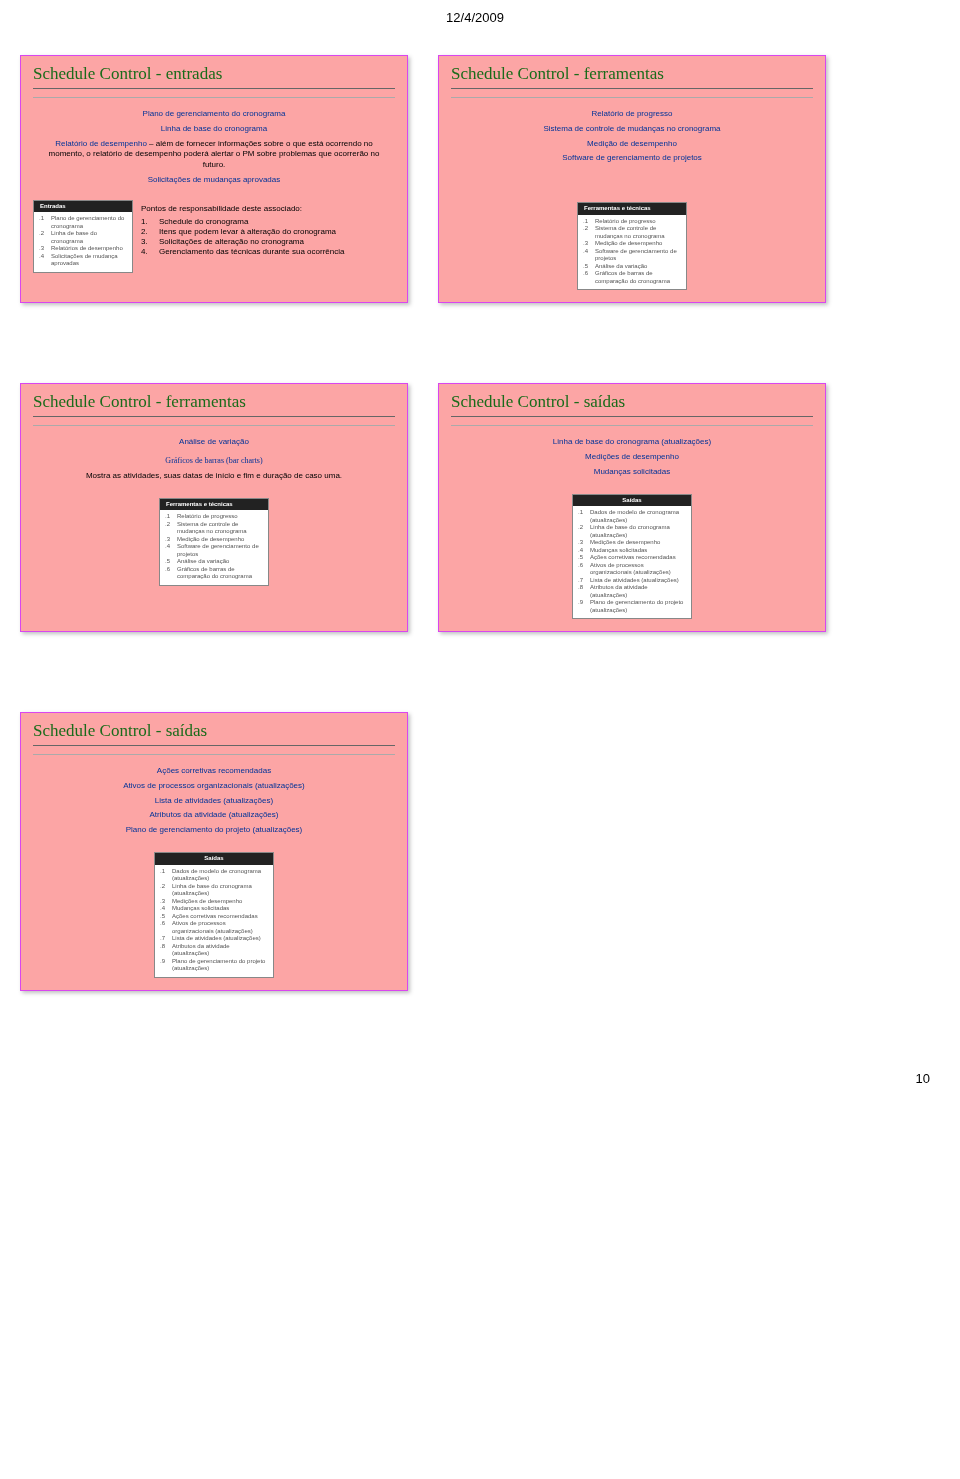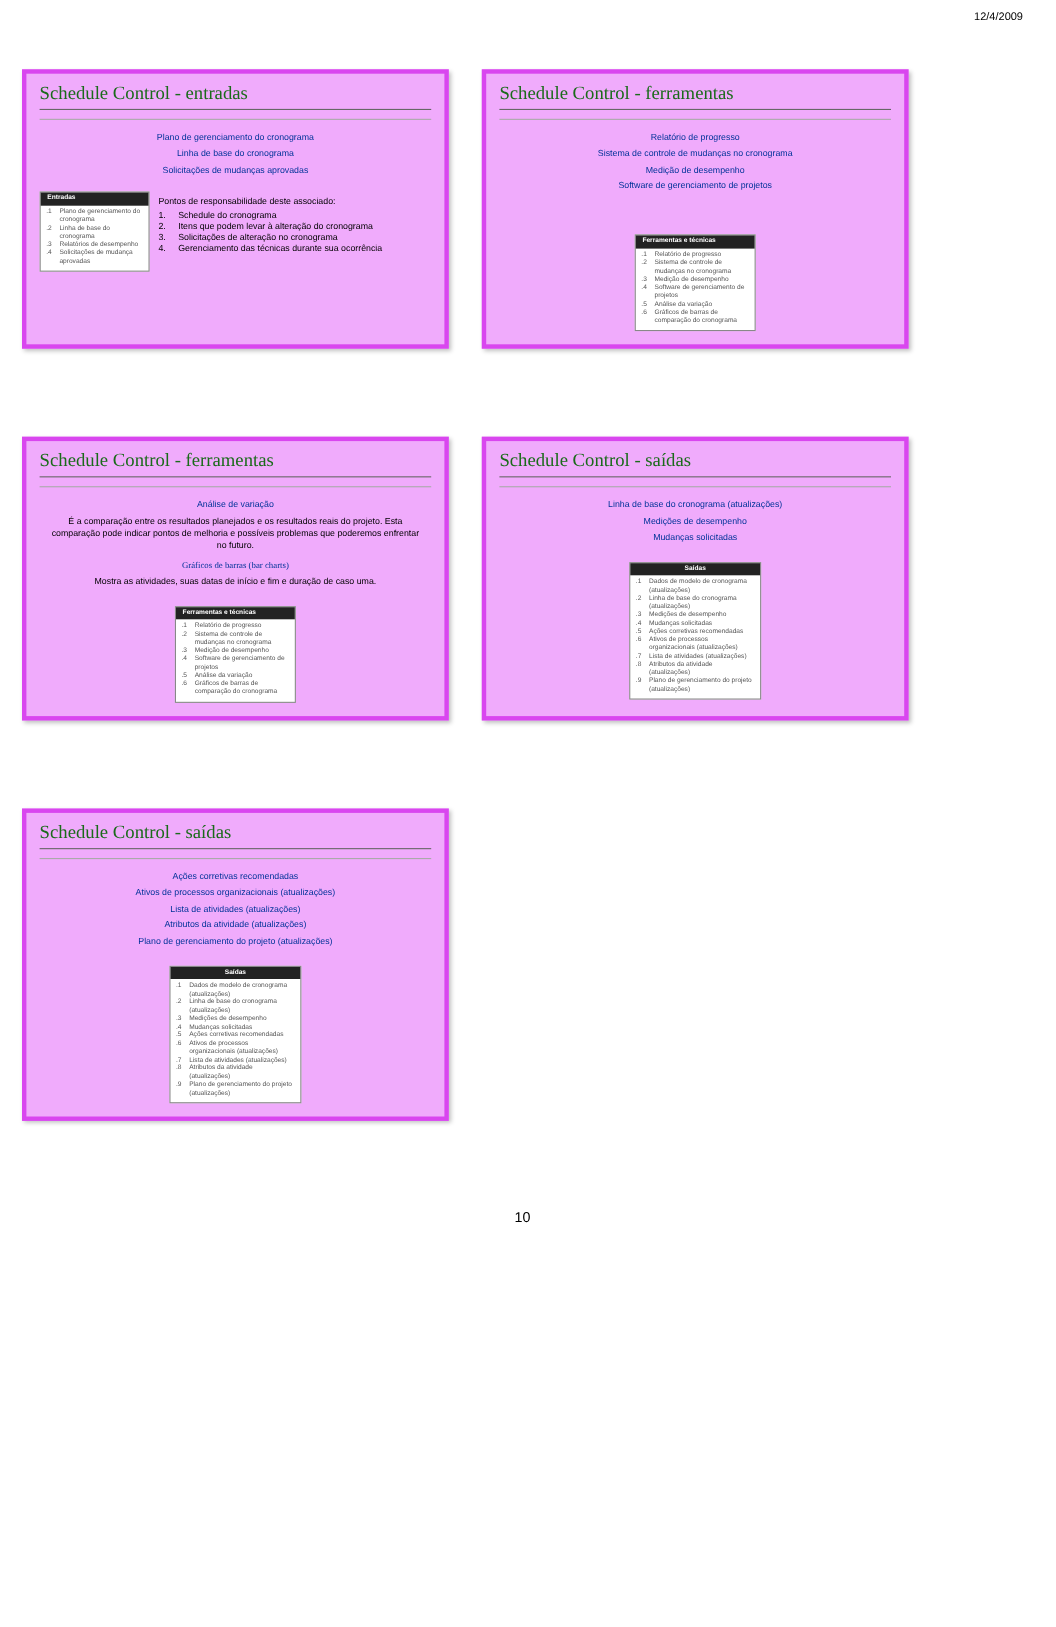--- a/index.html
+++ b/index.html
@@ -6,46 +6,46 @@
   body {
     font-family: Arial, Helvetica, sans-serif;
     background: #fff;
     width: 960px;
     margin: 0 auto;
     padding: 10px 20px 30px 20px;
     font-size: 9px;
     color: #000;
   }
   .header-date {
+    text-align: center;
+    font-size: 13px;
+    margin-bottom: 30px;
+    padding-right: 10px;
+  }
+  .footer-pagenum {
     text-align: right;
-    font-size: 10px;
-    margin-bottom: 42px;
-    padding-right: 10px;
-  }
-  .footer-pagenum {
-    text-align: center;
     font-size: 13px;
     margin-top: 30px;
     padding-right: 10px;
   }
   .row {
     display: flex;
     gap: 30px;
     margin-bottom: 80px;
   }
   .single {
     margin-bottom: 80px;
     width: 445px;
   }
   .slide {
     width: 388px;
-    border: 4px solid #d946ef;
+    border: 1px solid #d946ef;
     box-shadow: 2px 2px 4px rgba(0,0,0,0.25);
     padding: 8px 12px 12px 12px;
-    background: #f0abfc;
+    background: #fca5a5;
   }
   .slide-title {
     font-family: Georgia, "Times New Roman", serif;
     font-size: 17px;
     color: #1a6b1a;
     font-weight: normal;
     border-bottom: 1px solid #666;
     padding-bottom: 4px;
     margin-bottom: 10px;
     position: relative;
@@ -128,20 +128,23 @@
 
 <div class="header-date">12/4/2009</div>
 
 <div class="row">
 
   <div class="slide">
     <div class="slide-title">Schedule Control - entradas</div>
     <div class="content">
       <div class="blue">Plano de gerenciamento do cronograma</div>
       <div class="blue">Linha de base do cronograma</div>
+      <div class="para">
+        <span class="blue-label">Relatório de desempenho</span><span> – além de fornecer informações sobre o que está ocorrendo no momento, o relatório de desempenho poderá alertar o PM sobre problemas que ocorrerão no futuro.</span>
+      </div>
       <div class="blue">Solicitações de mudanças aprovadas</div>
     </div>
     <div class="left-body">
       <div class="info-box" style="width:100px;">
         <div class="info-box-header">Entradas</div>
         <div class="info-box-body">
           <div class="info-box-item">
               <span class="num">.1</span>
               <span class="txt">Plano de gerenciamento do cronograma</span>
             </div>
@@ -226,21 +229,20 @@
     </div>
   </div>
 </div>
 
 <div class="row">
 
   <div class="slide">
     <div class="slide-title">Schedule Control - ferramentas</div>
     <div class="content">
       <div class="blue">Análise de variação</div>
-      <div class="para">É a comparação entre os resultados planejados e os resultados reais do projeto. Esta comparação pode indicar pontos de melhoria e possíveis problemas que poderemos enfrentar no futuro.</div>
       <div class="blue" style="margin-top:8px;font-family:Liberation Serif, serif;">Gráficos de barras (bar charts)</div>
       <div class="para">Mostra as atividades, suas datas de início e fim e duração de caso uma.</div>
     </div>
     <div class="info-wrap-center">
       <div class="info-box" style="width:110px;">
         <div class="info-box-header">Ferramentas e técnicas</div>
         <div class="info-box-body">
           <div class="info-box-item">
               <span class="num">.1</span>
               <span class="txt">Relatório de progresso</span>

